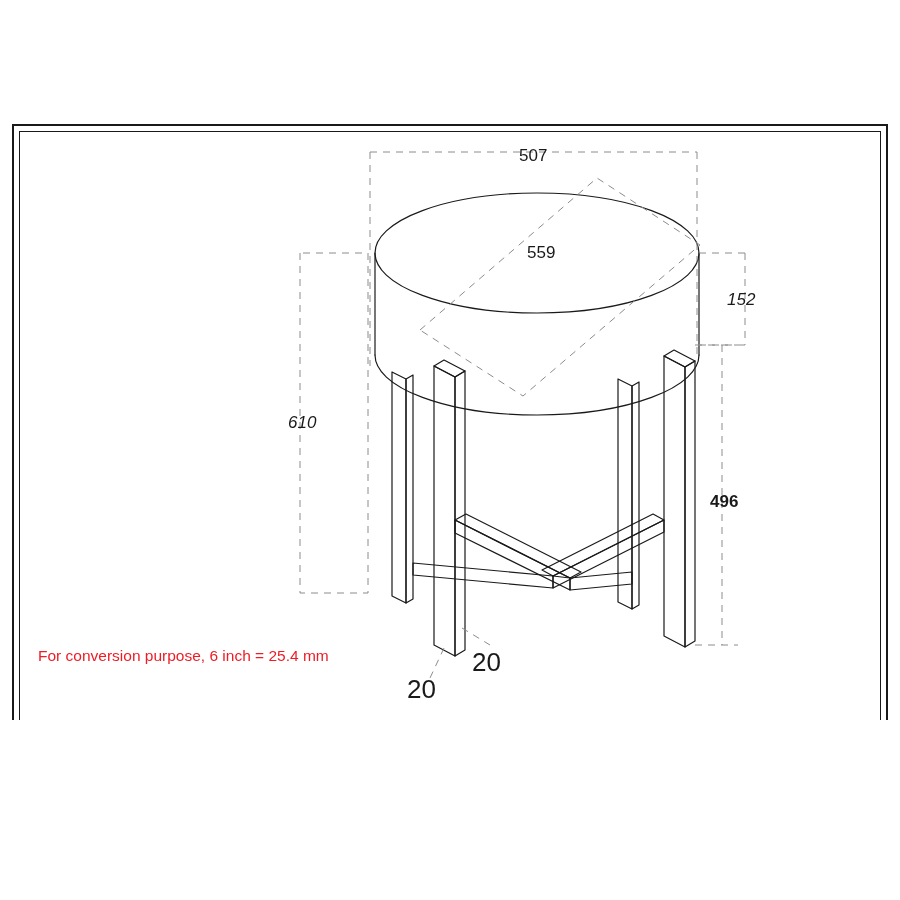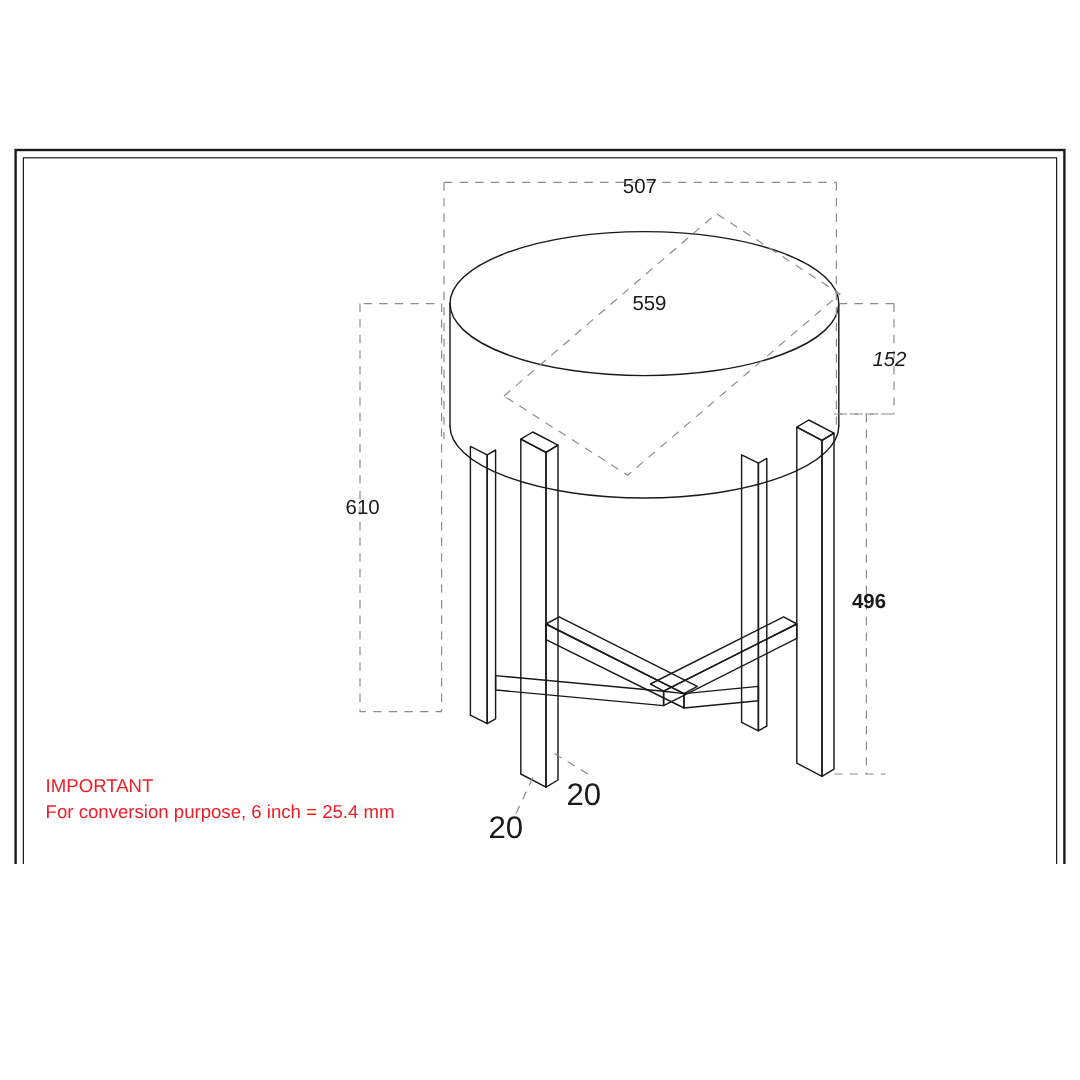--- a/index.html
+++ b/index.html
@@ -133,26 +133,25 @@
       <path d="M462 628 L490 645"></path>
     </g>
   </svg>
 
   <div class="dim-label" style="left:519px; top:146px;">507</div>
 
   <div class="dim-label" style="left:487px; top:243px;margin-left:40px;">559</div>
 
   <div class="dim-label" style="left:727px; top:290px;font-style:italic;">152</div>
 
-  <div class="dim-label" style="left:288px; top:413px;">610</div>
+  <div class="dim-label" style="left:288px; top:413px;font-style:italic;">610</div>
 
   <div class="dim-label" style="left:710px; top:492px;font-weight:bold;">496</div>
 
   <div class="dim-label big" style="left:472px; top:647px;">20</div>
 
   <div class="dim-label big" style="left:407px; top:674px;">20</div>
 
   <div id="notes">
-    <span class="note-line">IMPORTANT</span>
     <span class="note-line">For conversion purpose, 6 inch = 25.4 mm</span>
   </div>
 
 </div>
 
 </body></html>

